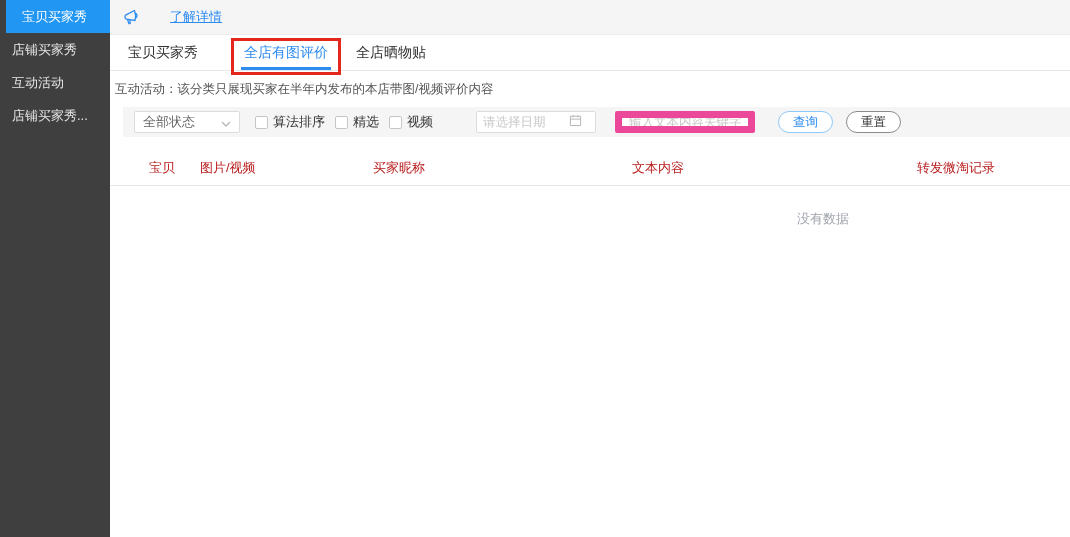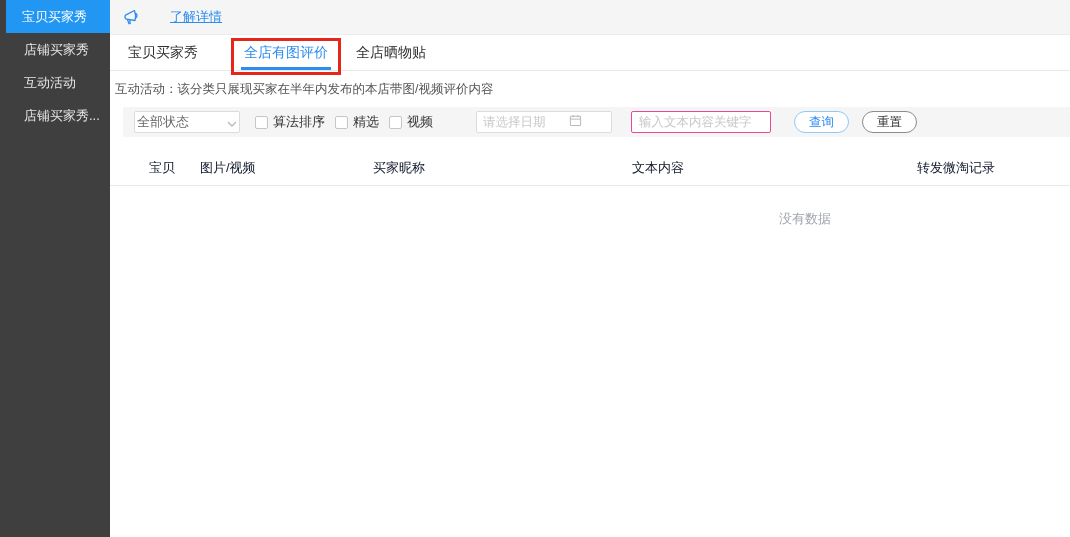--- a/index.html
+++ b/index.html
@@ -2,21 +2,21 @@
 <html><head>
 <meta charset="utf-8">
 <style>
   * { margin:0; padding:0; box-sizing:border-box; }
   html,body { width:1070px; height:537px; overflow:hidden; }
   body { font-family:"Liberation Sans","DejaVu Sans",sans-serif; background:#fff; color:#333; }
   .app { display:flex; width:1070px; height:537px; }
 
   
   .sidebar { width:110px; flex-shrink:0; background:#3f3f3f; padding-top:0; }
-  .side-item { height:33px; line-height:33px; padding-left:24px; font-size:13px; color:#e4e4e4; cursor:pointer; white-space:nowrap; overflow:hidden; }
+  .side-item { height:33px; line-height:33px; padding-left:12px; font-size:13px; color:#e4e4e4; cursor:pointer; white-space:nowrap; overflow:hidden; }
   .side-item.active { background:#2196f3; color:#fff; margin-left:6px; padding-left:16px; }
 
   
   .main { flex:1; display:flex; flex-direction:column; position:relative; min-width:0; }
 
   .banner { height:35px; background:#f5f5f5; border-bottom:1px solid #ededed; display:flex; align-items:center; padding-left:12px; font-size:13px; color:#333; }
   .banner .icon { width:20px; height:20px; margin-right:7px; display:inline-flex; }
   .banner a { color:#2d8cf0; text-decoration:underline; cursor:pointer;padding-left:21px; }
 
   .tabs { height:36px; border-bottom:1px solid #e8e8e8; display:flex; align-items:stretch; font-size:14px; }
@@ -24,40 +24,40 @@
   .tab:nth-child(1){ margin-left:18px; }
   .tab:nth-child(2){ margin-left:46px; }
   .tab:nth-child(3){ margin-left:28px; }
   .tab.active { color:#2d8cf0; }
   .tab.active .underline { position:absolute; left:-3px; right:-3px; bottom:0; height:3px; background:#2d8cf0; }
   .tab.highlighted .redbox { position:absolute; top:3px; bottom:-5px; left:-13px; right:-13px; border:3px solid #e4271b; pointer-events:none; z-index:5; }
 
   .tip { height:36px; line-height:36px; padding-left:5px; font-size:12.5px; color:#555; }
 
   .filter-bar { margin-left:13px; height:30px; background:#f5f5f5; display:flex; align-items:center; font-size:13px; }
-  .select { width:106px; height:22px; margin-left:11px; background:#fff; border:1px solid #dcdcdc; border-radius:2px; display:flex; align-items:center; justify-content:space-between; padding:0 2px; color:#666; cursor:pointer; }
+  .select { width:106px; height:22px; margin-left:11px; background:#fff; border:1px solid #dcdcdc; border-radius:2px; display:flex; align-items:center; justify-content:space-between; padding:0 8px; color:#666; cursor:pointer; }
   .checks { display:flex; align-items:flex-end; margin-left:15px; }
   .check { display:flex; align-items:center; margin-right:10px; cursor:pointer; color:#333; }
   .cb { width:13px; height:13px; border:1px solid #c6c6c6; border-radius:2px; background:#fff; margin-right:5px; flex-shrink:0; }
-  .date-wrap { margin-left:33px; width:136px; height:22px; background:#fff; border:1px solid #dcdcdc; border-radius:2px; display:flex; align-items:center; padding:0 6px; }
+  .date-wrap { margin-left:33px; width:120px; height:22px; background:#fff; border:1px solid #dcdcdc; border-radius:2px; display:flex; align-items:center; padding:0 6px; }
   .date-wrap input { border:none; outline:none; width:86px; font-size:12.5px; background:transparent; font-family:inherit; }
-  .keyword { margin-left:19px; width:140px; height:22px; background:#fff; border:1px solid #ec4899; border-radius:2px; padding:0 7px; font-size:12.5px; outline:none; font-family:inherit; }
+  .keyword { margin-left:19px; width:140px; height:22px; background:#fff; border:7px solid #ec4899; border-radius:2px; padding:0 7px; font-size:12.5px; outline:none; font-family:inherit; }
   input::placeholder { color:#c8c8c8; }
   .btn { height:22px; padding:0 14px; border-radius:12px; background:#fff; font-size:12.5px; cursor:pointer; font-family:inherit; line-height:20px; }
   .btn-query { margin-left:23px; border:1px solid #8fc9f7; color:#2d8cf0; }
   .btn-reset { margin-left:13px; border:1px solid #8c8c8c; color:#333; }
 
-  .table-header { margin-top:13px; height:36px; border-bottom:1px solid #e8e8e8; display:flex; align-items:center; padding-left:39px; font-size:13px; color:#0f172a; }
+  .table-header { margin-top:13px; height:36px; border-bottom:1px solid #e8e8e8; display:flex; align-items:center; padding-left:39px; font-size:13px; color:#b91c1c; }
   .table-header .col:nth-child(1){ width:51px; }
   .table-header .col:nth-child(2){ width:173px; }
   .table-header .col:nth-child(3){ width:259px; }
   .table-header .col:nth-child(4){ width:285px; }
   .table-header .col:nth-child(5){ flex:1; }
   .table-body { position:relative; flex:1; }
-  .empty { position:absolute; left:669px; top:24px; font-size:13px; color:#a0a4ad; }
+  .empty { position:absolute; left:687px; top:24px; font-size:13px; color:#a0a4ad; }
 </style>
 </head>
 <body>
 
 <div class="app">
   <aside class="sidebar">
       <div class="side-item active">宝贝买家秀</div>
       <div class="side-item">店铺买家秀</div>
       <div class="side-item">互动活动</div>
       <div class="side-item">店铺买家秀...</div>

